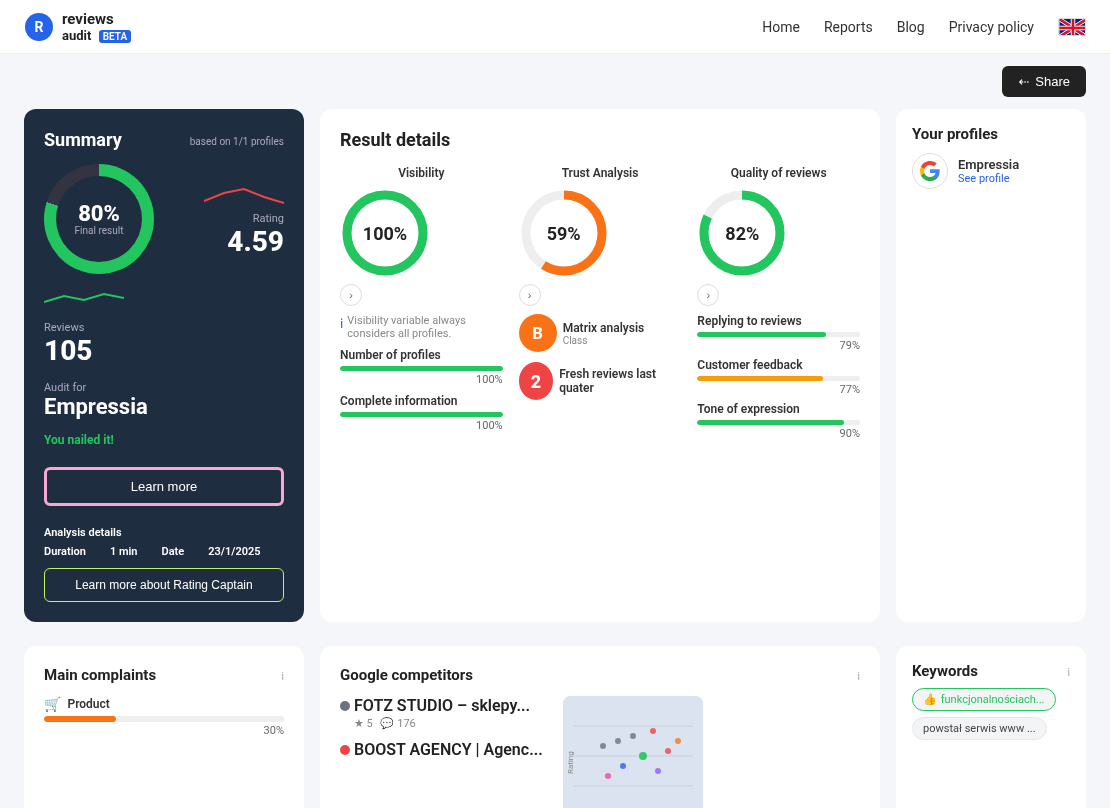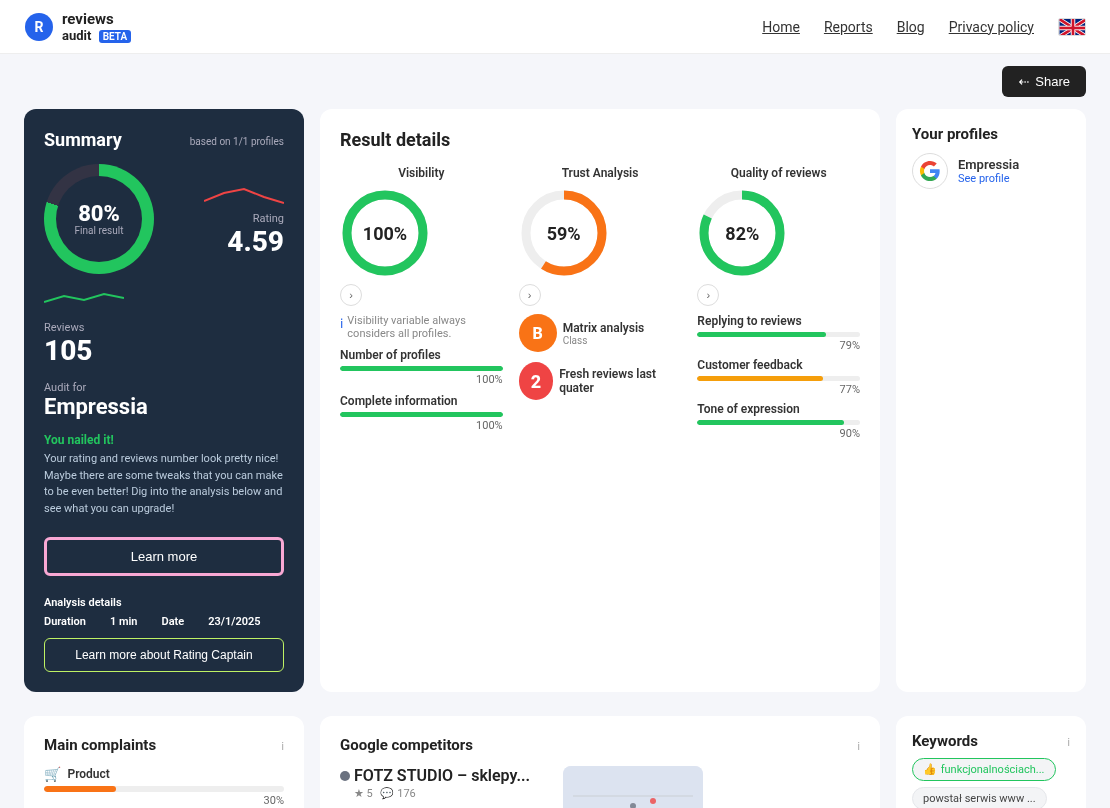--- a/index.html
+++ b/index.html
@@ -12,21 +12,21 @@
       align-items: center;
       justify-content: space-between;
       padding: 0 24px;
       height: 54px;
       border-bottom: 1px solid #eee;
       position: relative;
       z-index: 10;
     }
     .logo-area { display: flex; align-items: center; gap: 8px; }
     .logo-icon { width: 30px; height: 30px; }
-    .nav-links { display: flex; align-items: center; gap: 24px; text-decoration: underline; }
+    .nav-links { display: flex; align-items: center; gap: 24px; }
     .nav-links a { text-decoration: none; color: #333; font-size: 14px; }
 
     
     .share-bar { display: flex; justify-content: flex-end; padding: 12px 24px 4px; }
     .share-btn { background: #222; color: #fff; border: none; padding: 8px 16px; border-radius: 6px; cursor: pointer; font-size: 13px; display: flex; align-items: center; gap: 6px; }
 
     
     .main-grid { display: grid; grid-template-columns: 280px 1fr 190px; gap: 16px; padding: 8px 24px 24px; }
 
     
@@ -229,21 +229,20 @@
       </svg>
       <div class="reviews-label">Reviews</div>
       <div class="reviews-value">105</div>
     </div>
     <div style="margin-top:12px;">
       <div class="audit-for">Audit for</div>
       <div class="audit-name">Empressia</div>
     </div>
     <div style="margin-top:12px;">
       <div class="nailed">You nailed it!</div>
-      <div class="nailed-desc">Your rating and reviews number look pretty nice! Maybe there are some tweaks that you can make to be even better! Dig into the analysis below and see what you can upgrade!</div>
     </div>
     <button class="learn-more-btn">Learn more</button>
     <div class="analysis-details">
       <div class="analysis-title">Analysis details</div>
       <div class="analysis-row">
         <span>Duration</span>
         <span>1 min</span>
         <span>Date</span>
         <span>23/1/2025</span>
       </div>

